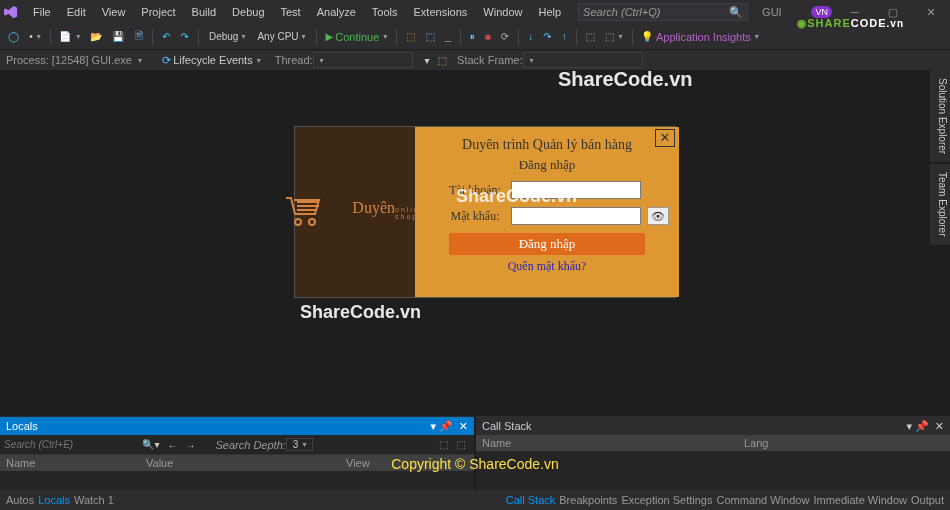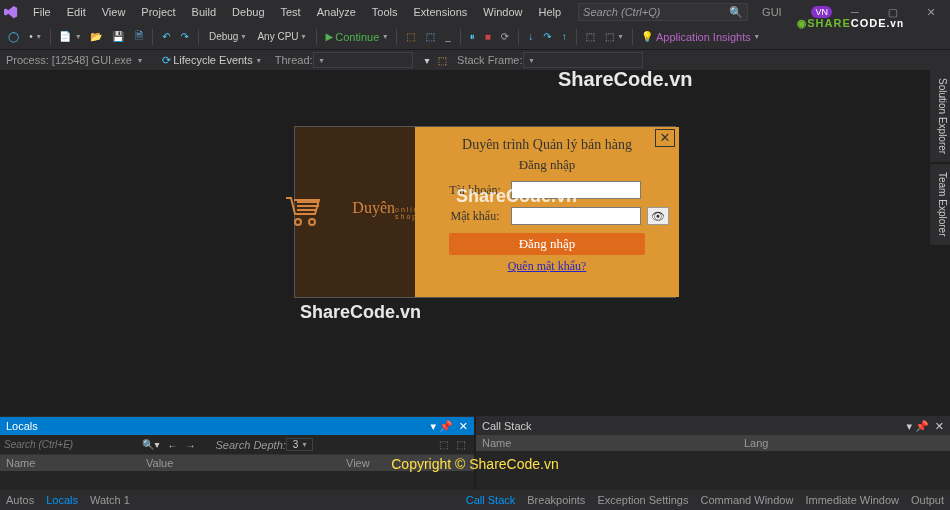--- a/index.html
+++ b/index.html
@@ -29,34 +29,34 @@
 .cart-ico{color:#d4843f}
 .login-right{flex:1;background:#dd9833;position:relative;padding:6px 10px;color:#333;text-align:center}
 .login-close{position:absolute;right:4px;top:2px;width:20px;height:18px;border:1px solid #333;text-align:center;cursor:pointer;font-size:13px;line-height:15px}
 .login-title{font-family:"Times New Roman",serif;font-size:14px;margin-top:4px}
 .login-sub{font-family:"Times New Roman",serif;font-size:13px;margin-top:4px}
 .login-row{display:flex;align-items:center;margin-top:8px;gap:6px;justify-content:flex-start;padding-left:20px}
 .login-lbl{font-family:"Times New Roman",serif;font-size:12px;width:60px;text-align:center}
 .login-inp{width:130px;height:18px;background:#fff;border:1px solid #7a7a7a}
 .eye-btn{width:22px;height:18px;background:#eee;border:1px solid #999;display:flex;align-items:center;justify-content:center;cursor:pointer;font-size:11px}
 .login-btn{background:#e06a1b;color:#fff;font-family:"Times New Roman",serif;font-size:13px;padding:3px 0;margin:8px 24px 0;border-radius:2px;cursor:pointer}
-.login-link{font-family:"Times New Roman",serif;color:#2727c4;text-decoration:underline;margin-top:4px;font-size:12px;display:inline-block;cursor:pointer}
+.login-link{font-family:"Times New Roman",serif;color:#2727c4;margin-top:4px;font-size:12px;display:inline-block;cursor:pointer}
 .wm{position:absolute;color:#e8e8e8;font-family:Arial;font-weight:bold;pointer-events:none}
 .panels{height:74px;display:flex;gap:2px;background:#1e1e1e}
 .panel{flex:1;display:flex;flex-direction:column;border-top:1px solid #2d2d30}
 .panel-hdr{height:18px;background:#007acc;color:#fff;display:flex;align-items:center;padding:0 6px;font-size:11px}
 .panel-hdr.dark{background:#2d2d30;color:#ccc}
 .panel-hdr .pins{margin-left:auto;display:flex;gap:6px;font-size:9px}
 .panel-search{height:20px;background:#252526;display:flex;align-items:center;padding:0 4px;border-bottom:1px solid #333}
 .panel-search input{background:transparent;border:none;color:#999;font-style:italic;flex:0 0 100px;outline:none;font-size:10px}
 .panel-cols{height:16px;background:#404040;display:flex;padding:0 6px;color:#999;font-size:10px;align-items:center}
 .panel-cols span:nth-child(1){width:140px}
 .panel-cols span:nth-child(2){width:200px}
 .panel-body{flex:1;background:#252526}
-.panel-tabs{height:20px;background:#2d2d30;display:flex;align-items:center;padding:0 6px;gap:12px;font-size:10px}
+.panel-tabs{height:20px;background:#2d2d30;display:flex;align-items:center;padding:0 6px;gap:4px;font-size:10px}
 .panel-tabs span{color:#999;cursor:pointer}
 .panel-tabs span.active{color:#0097fb}
 .sc-logo{position:absolute;right:46px;top:14px;color:#fff;font-weight:bold;font-size:14px;letter-spacing:1px}
 .sc-logo .g{color:#6fbb2f}
 .copyright{position:absolute;left:0;right:0;top:456px;text-align:center;color:#fde047;font-weight:normal;font-size:14px;pointer-events:none}
 </style>
 </head>
 <body>
 
 <div class="titlebar">

